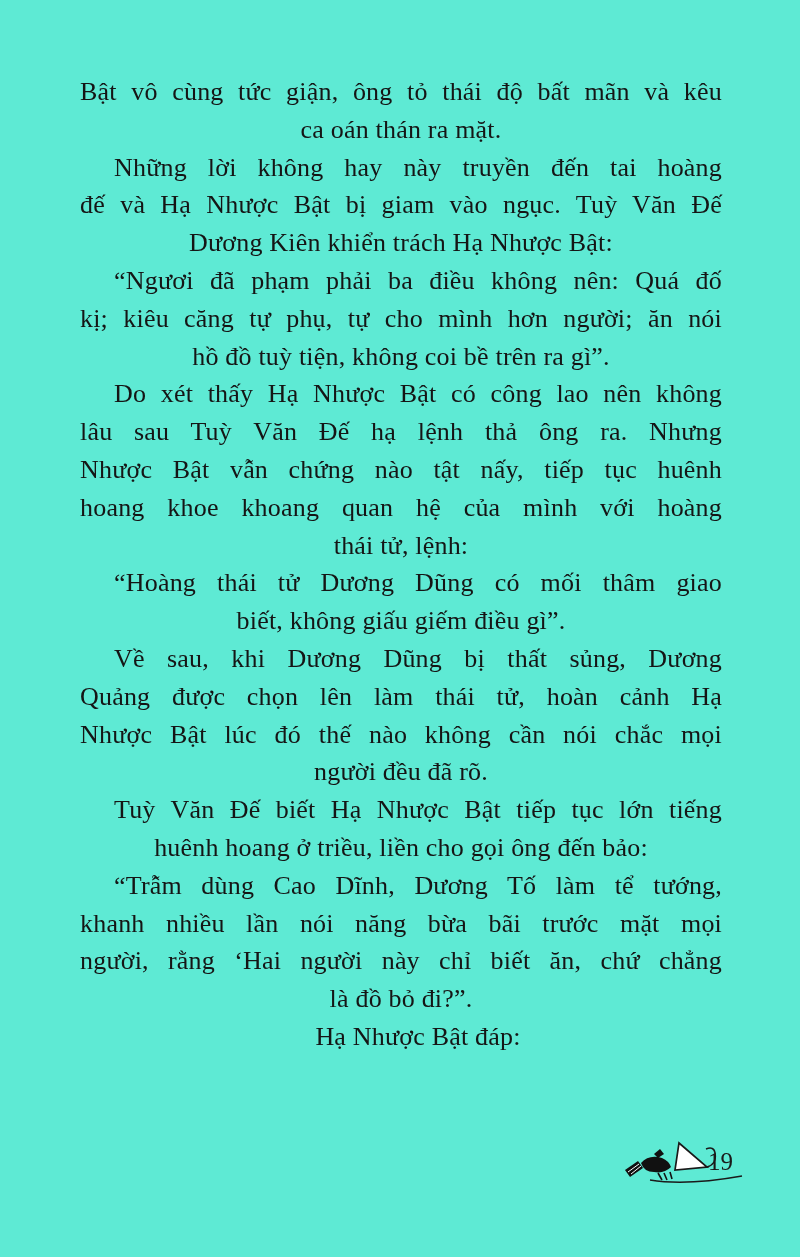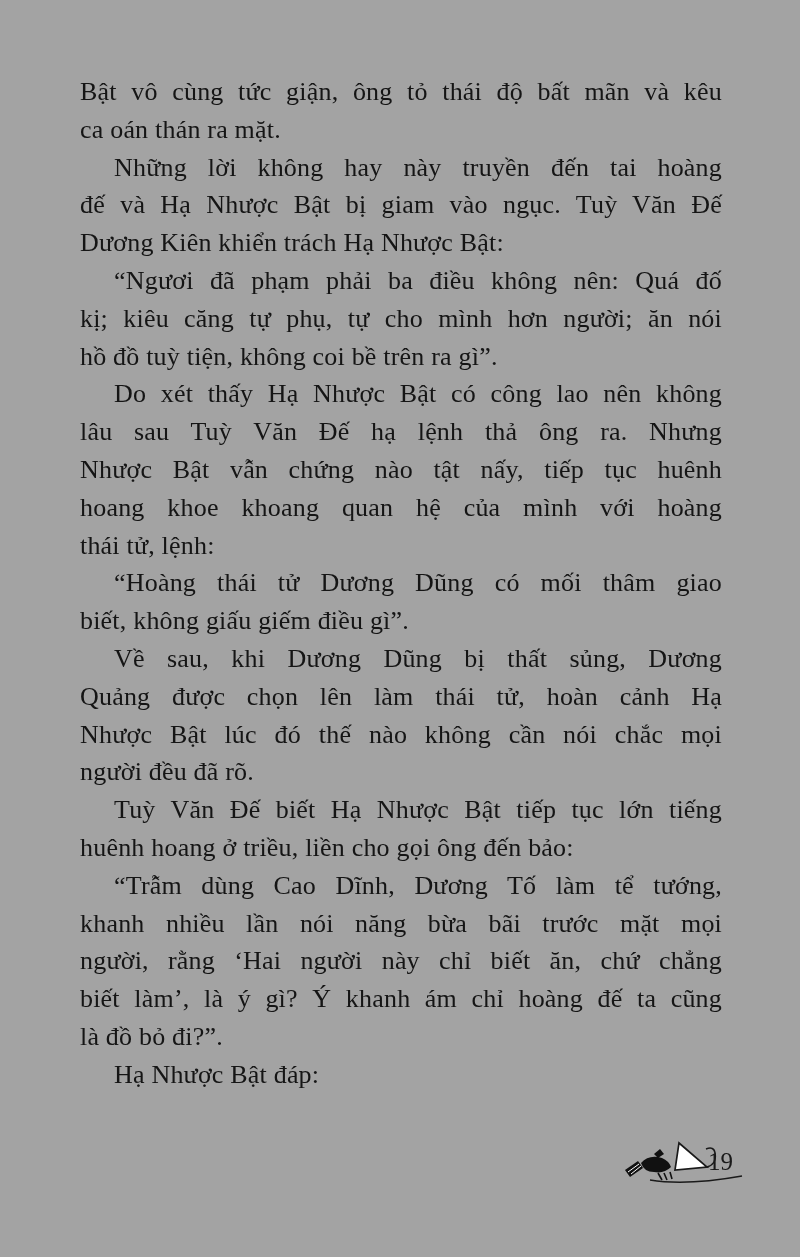--- a/index.html
+++ b/index.html
@@ -1,36 +1,36 @@
 <!DOCTYPE html>
 <html lang="vi"><head>
 <meta charset="utf-8">
 <style>
   html,body{margin:0;padding:0;}
   body{background:#e9e9e9;}
   .screen{
     position:relative;
     width:800px;height:1257px;
     margin:0 auto;
-    background:#a3a3a3;
+    background:#5eead4;
     overflow:hidden;
     font-family:"Liberation Serif","DejaVu Serif",serif;
     color:#151515;
   }
   .text-block{
     position:absolute;
     left:80px;top:73px;
     width:642px;
   }
   .ln{
     height:37.8px;
     line-height:37.8px;
     font-size:26px;
     white-space:nowrap;
-    text-align:left;
+    text-align:center;
     letter-spacing:0.2px;
   }
   .ln.j{
     text-align:justify;
     text-align-last:justify;
   }
   .ln.in{
     text-indent:34px;
   }
   .footer{
@@ -73,21 +73,20 @@
     <div class="ln">biết, không giấu giếm điều gì”.</div>
     <div class="ln j in">Về sau, khi Dương Dũng bị thất sủng, Dương</div>
     <div class="ln j">Quảng được chọn lên làm thái tử, hoàn cảnh Hạ</div>
     <div class="ln j">Nhược Bật lúc đó thế nào không cần nói chắc mọi</div>
     <div class="ln">người đều đã rõ.</div>
     <div class="ln j in">Tuỳ Văn Đế biết Hạ Nhược Bật tiếp tục lớn tiếng</div>
     <div class="ln">huênh hoang ở triều, liền cho gọi ông đến bảo:</div>
     <div class="ln j in">“Trẫm dùng Cao Dĩnh, Dương Tố làm tể tướng,</div>
     <div class="ln j">khanh nhiều lần nói năng bừa bãi trước mặt mọi</div>
     <div class="ln j">người, rằng ‘Hai người này chỉ biết ăn, chứ chẳng</div>
-    <div class="ln j">biết làm’, là ý gì? Ý khanh ám chỉ hoàng đế ta cũng</div>
     <div class="ln">là đồ bỏ đi?”.</div>
     <div class="ln in">Hạ Nhược Bật đáp:</div>
   </div>
 
   <div class="footer">
     <svg width="120" height="54" viewBox="0 0 120 54" aria-hidden="true">
 
       <path d="M26 44 Q 62 50 118 40" stroke="#1a1a1a" stroke-width="1.3" fill="none"></path>
 
       <path d="M55 7 L83 31 L51 34 Z" fill="#ffffff" stroke="#1a1a1a" stroke-width="1.7"></path>

